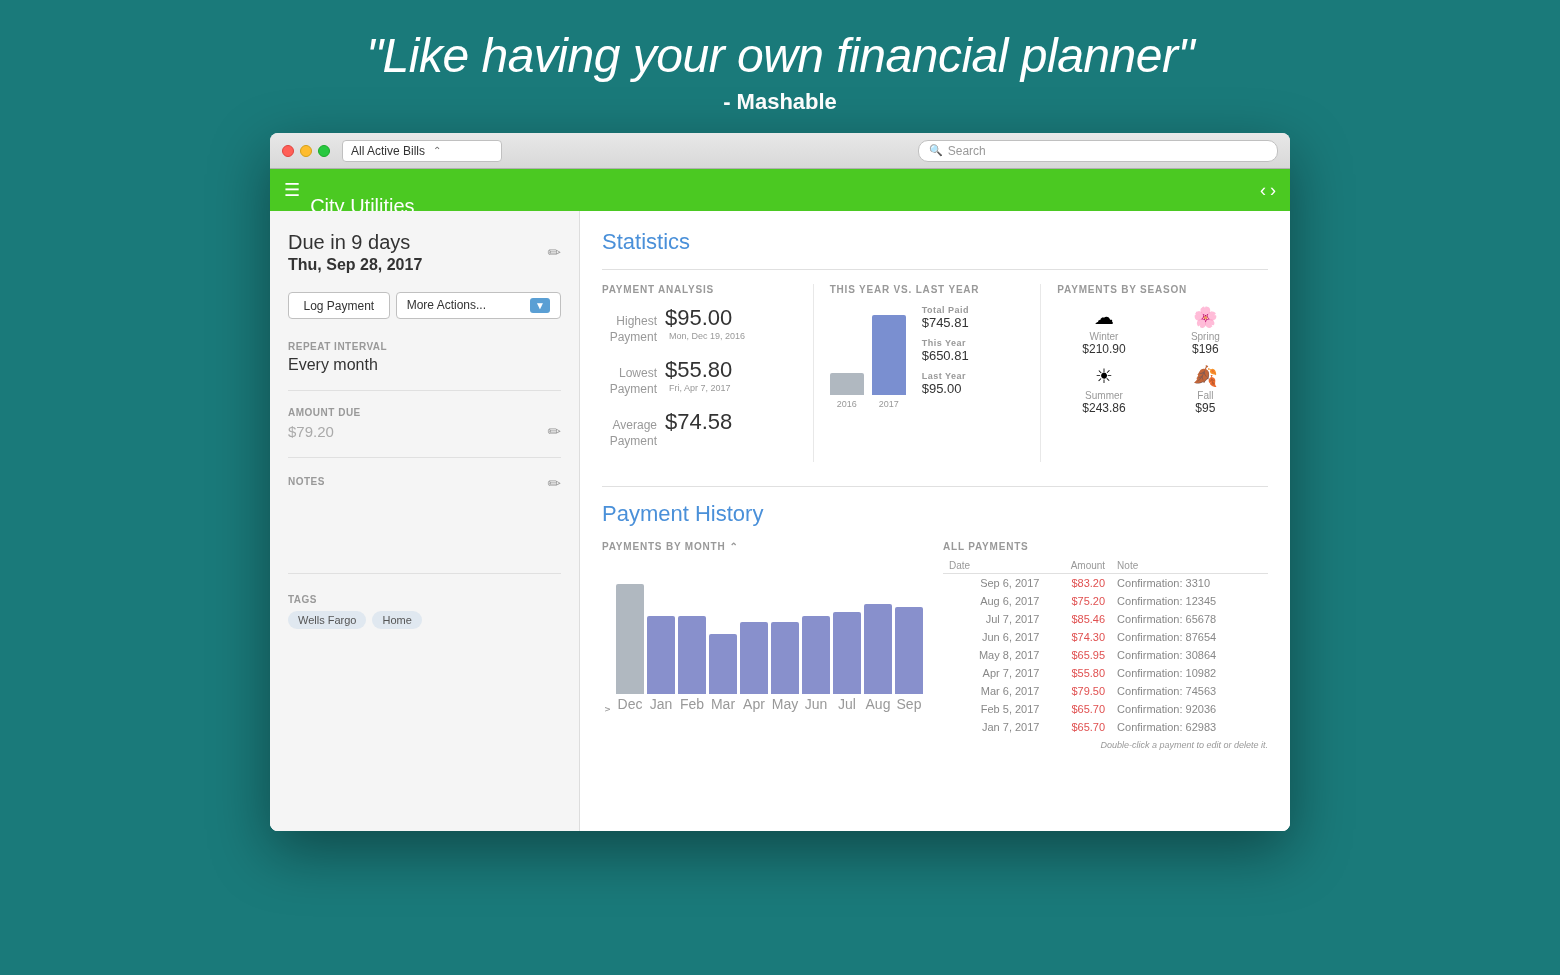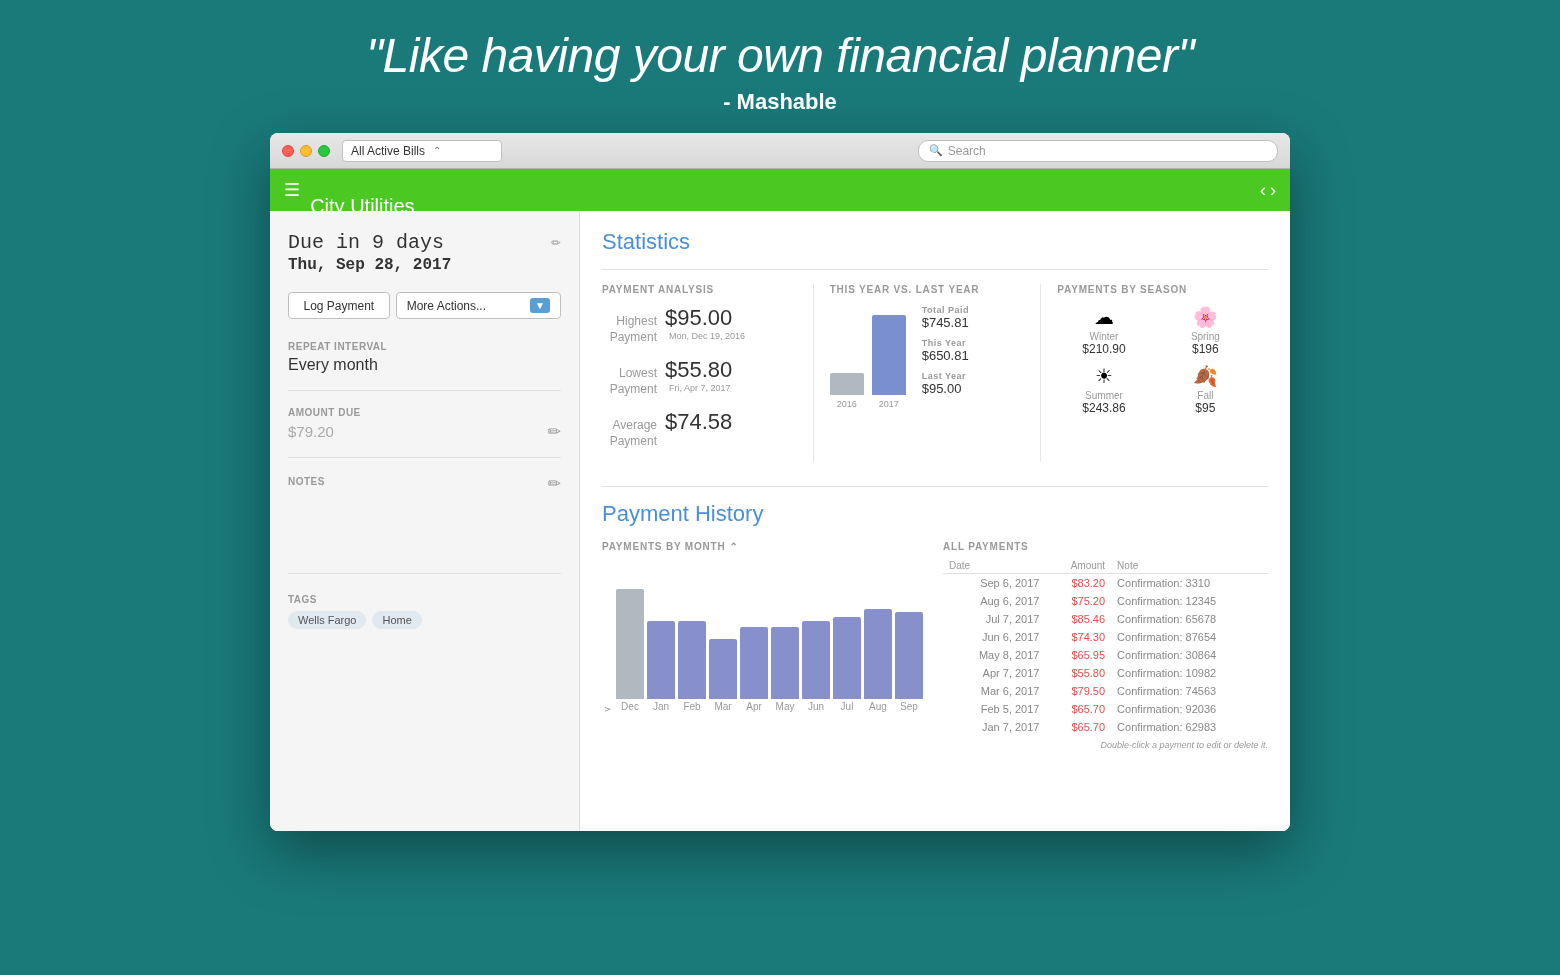--- a/index.html
+++ b/index.html
@@ -146,23 +146,22 @@
     .left-panel {
       width: 310px;
       background: #f5f5f5;
       border-right: 1px solid #ddd;
       padding: 20px 18px;
       flex-shrink: 0;
     }
     .due-section {
       display: flex;
       justify-content: space-between;
-      align-items: flex-start;
+      align-items: center;
       margin-bottom: 18px;
-      font-family: Liberation Mono, monospace;
     }
     .due-text {
       font-size: 20px;
       font-weight: 300;
       color: #333;
     }
     .due-date {
       font-size: 16px;
       font-weight: 700;
       color: #333;
@@ -193,21 +192,20 @@
       background: white;
       border: 1px solid #c0c0c0;
       border-radius: 4px;
       padding: 5px 10px;
       font-size: 12px;
       color: #333;
       cursor: pointer;
       flex: 2;
       display: flex;
       justify-content: space-between;
-      align-items: center;
     }
     .btn-more-arrow {
       background: #5a9fd4;
       border-radius: 3px;
       color: white;
       padding: 2px 5px;
       font-size: 10px;
     }
 
     .field-section {
@@ -435,21 +433,21 @@
       align-items: center;
       gap: 2px;
     }
     .month-bar {
       width: 28px;
       border-radius: 2px 2px 0 0;
     }
     .month-bar-gray { background: #b0b8c0; }
     .month-bar-purple { background: #8890cc; }
     .month-label {
-      font-size: 10px;
+      font-size: 14px;
       color: #999;
       text-align: right;
     }
 
     
     .payments-table-area {
       flex: 1;
     }
     .all-payments-title {
       font-size: 10px;

